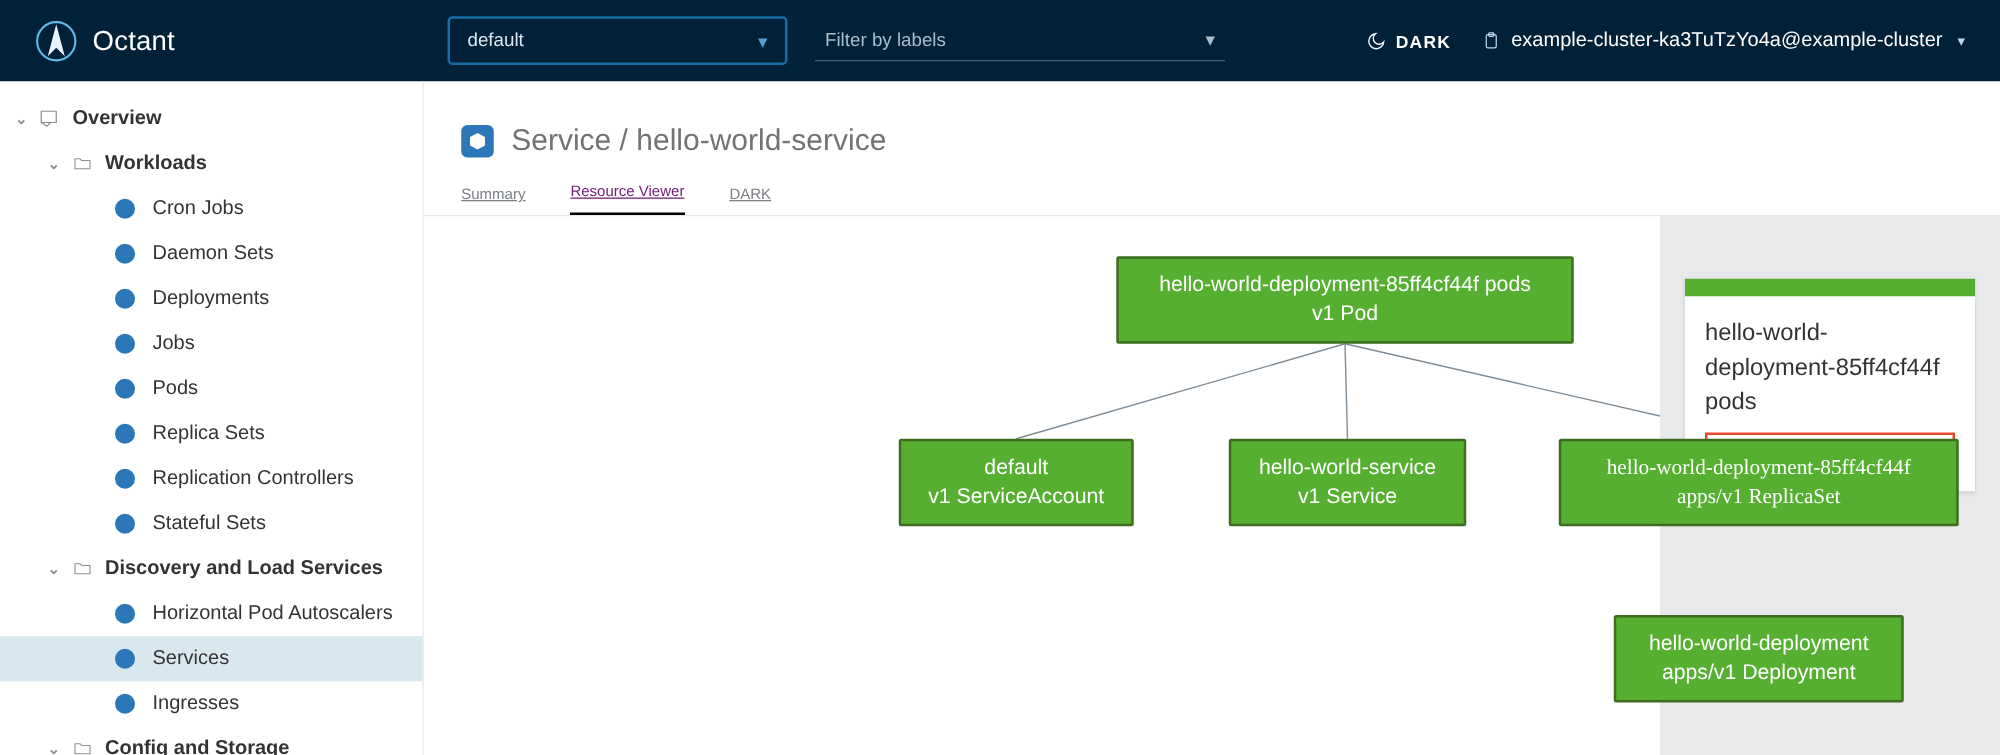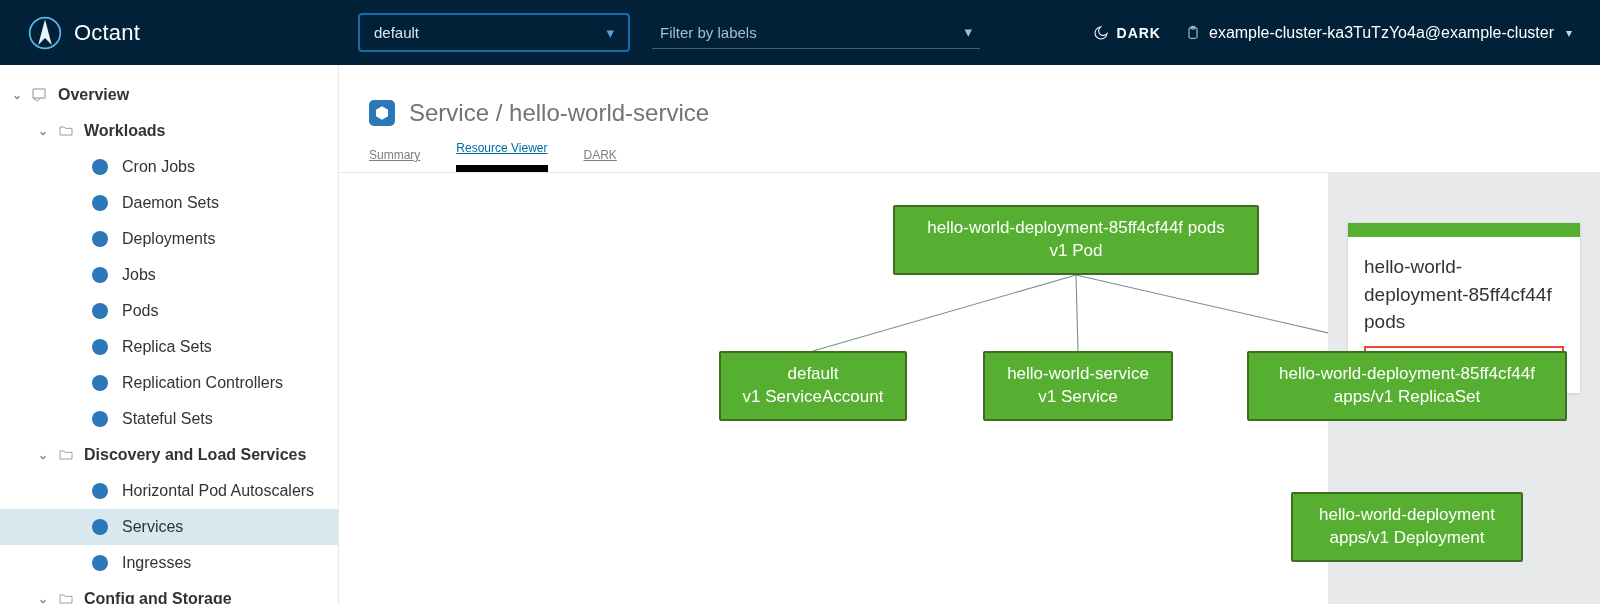--- a/index.html
+++ b/index.html
@@ -46,21 +46,21 @@
   .pad-item { padding-left: 92px; }
   .tree-row.active { background: #d9e7ef; }
   .overview-icon { width:18px; height:18px; margin:0 10px 0 6px; display:flex; align-items:center; justify-content:center; }
 
   
   .title-row { display:flex; align-items:center; gap:14px; padding: 34px 0 0 30px; }
   .title-row .k8s-icon { width:26px; height:26px; background:#2c77b8; border-radius:5px; display:flex; align-items:center; justify-content:center; }
   .title-row h1 { font-size: 24px; font-weight: 400; color:#737373; }
   .tabs { display:flex; gap:36px; padding: 18px 0 0 30px; border-bottom:1px solid #e5e9ec; height:46px; align-items:flex-end; }
   .tab { padding-bottom: 10px; font-size:12px; color:#7a7f85; cursor:pointer;text-decoration:underline; }
-  .tab.active { color:#0369a1; border-bottom: 7px solid #000000; }
+  .tab.active { color:#701a75; border-bottom: 2px solid #000000; }
 
   .viewer-area { flex:1; display:flex; }
   .graph { flex:1; position:relative; }
   .node {
     position:absolute; background:#56af30; color:#fff; border:2px solid #3f6d1f;
     display:flex; flex-direction:column; align-items:center; justify-content:center;
     font-size:17px; line-height:1.35; text-align:center; border-radius:2px;
   }
   .edges { position:absolute; inset:0; }
   .edges line { stroke:#7d8b97; stroke-width:1.1; }
@@ -261,21 +261,21 @@
             <span>v1 Pod</span>
           </div>
           <div class="node" style="left: 380px; top: 178px; width: 188px; height: 70px;">
             <span>default</span>
             <span>v1 ServiceAccount</span>
           </div>
           <div class="node" style="left: 644px; top: 178px; width: 190px; height: 70px;">
             <span>hello-world-service</span>
             <span>v1 Service</span>
           </div>
-          <div class="node" style="left: 908px; top: 178px; width: 320px; height: 70px;">
+          <div class="node" style="left: 908px; top: 178px; width: 320px; height: 70px; font-family: Liberation Serif, serif;">
             <span>hello-world-deployment-85ff4cf44f</span>
             <span>apps/v1 ReplicaSet</span>
           </div>
           <div class="node" style="left: 952px; top: 319px; width: 232px; height: 70px;">
             <span>hello-world-deployment</span>
             <span>apps/v1 Deployment</span>
           </div>
         </div>
       <div class="side-panel">
         <div class="detail-card">

